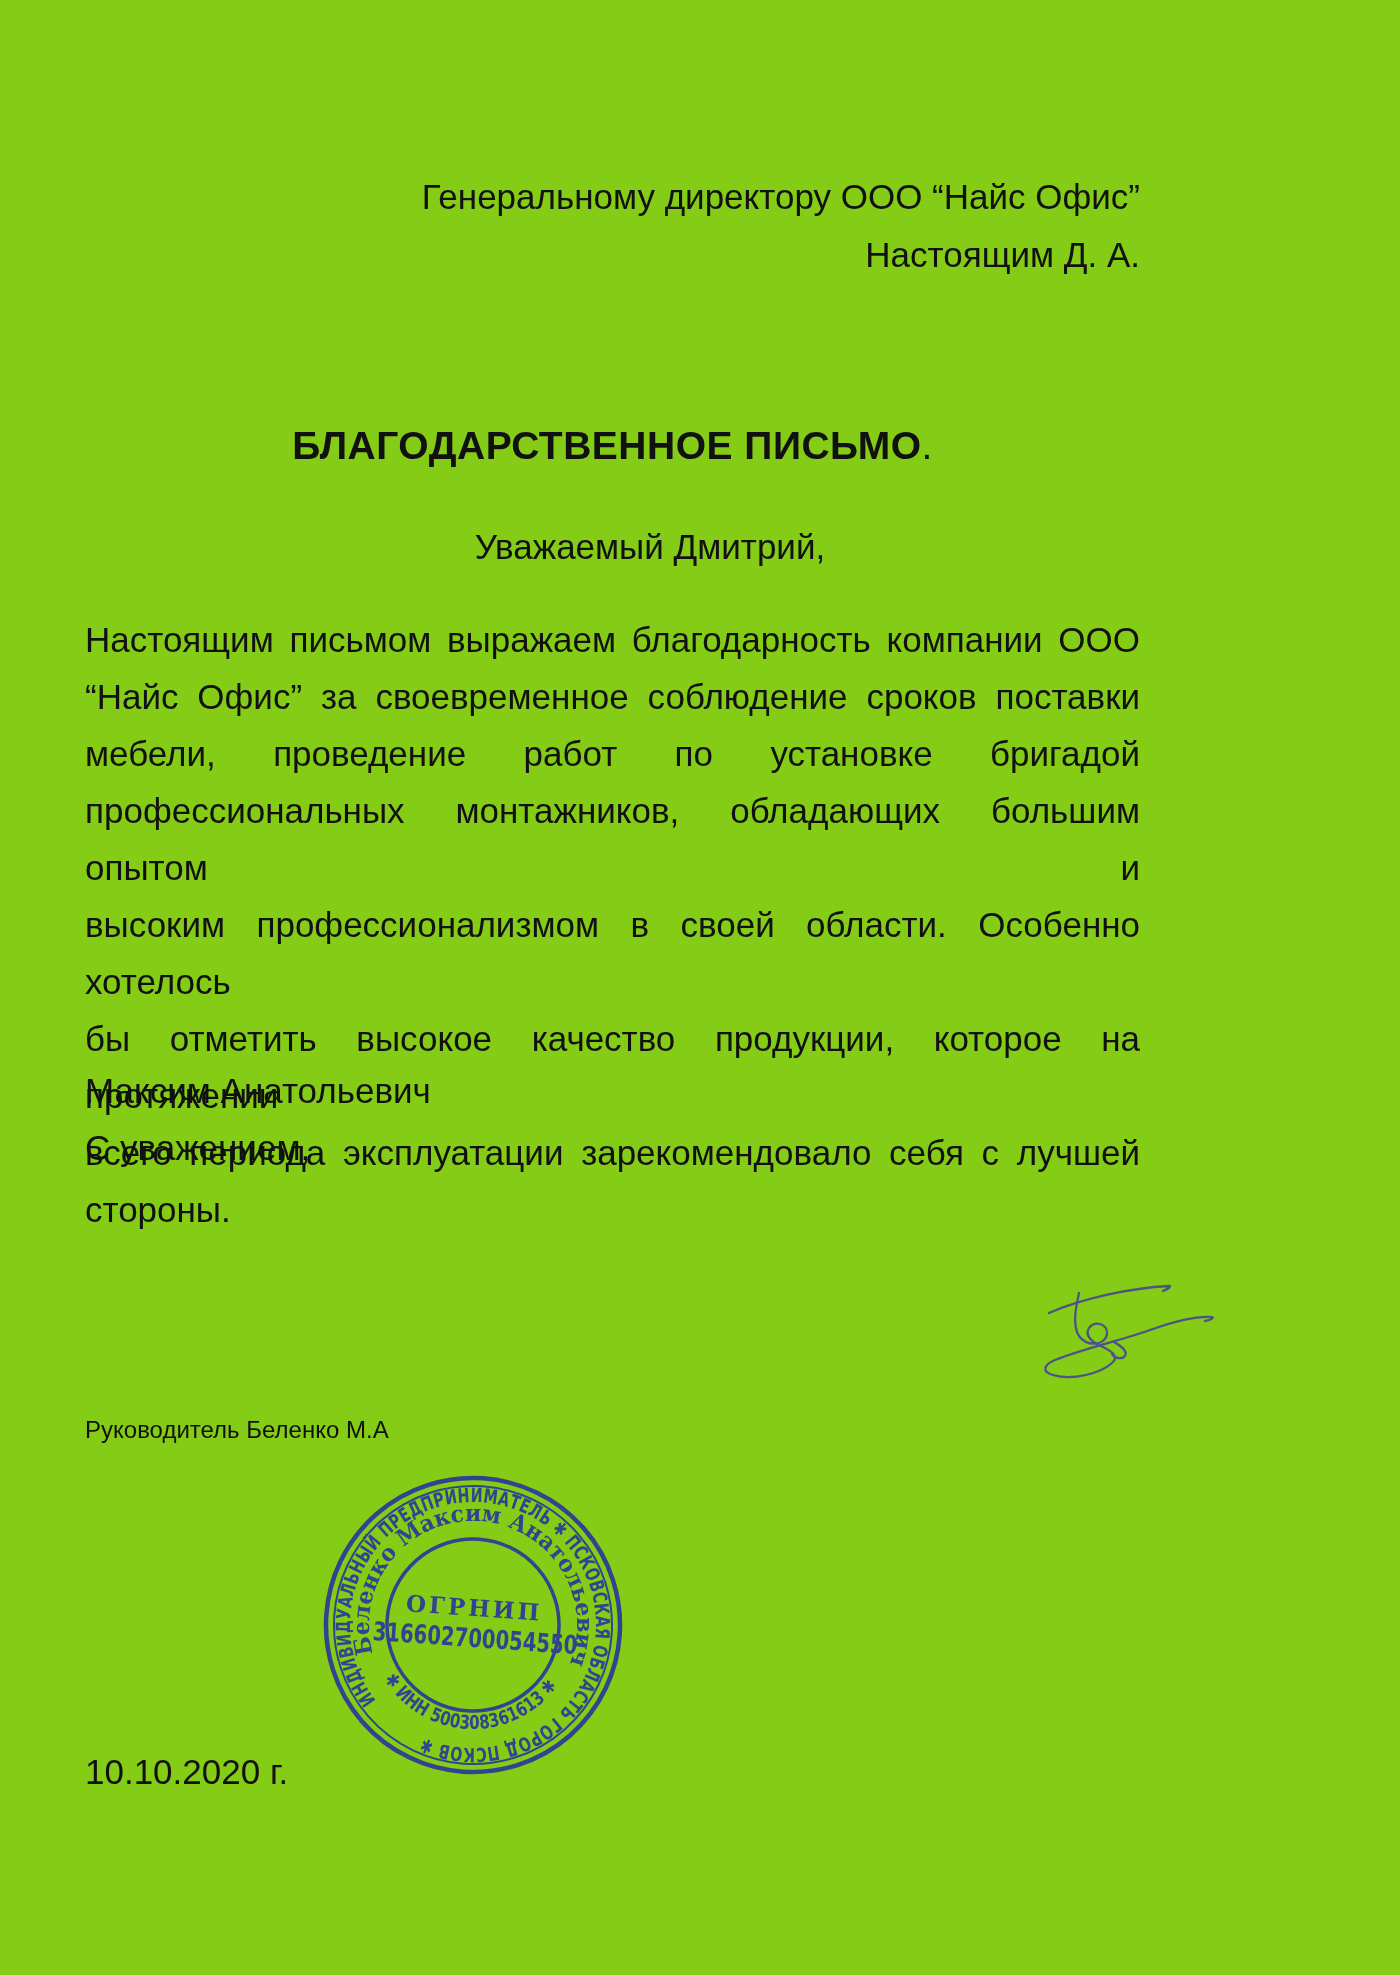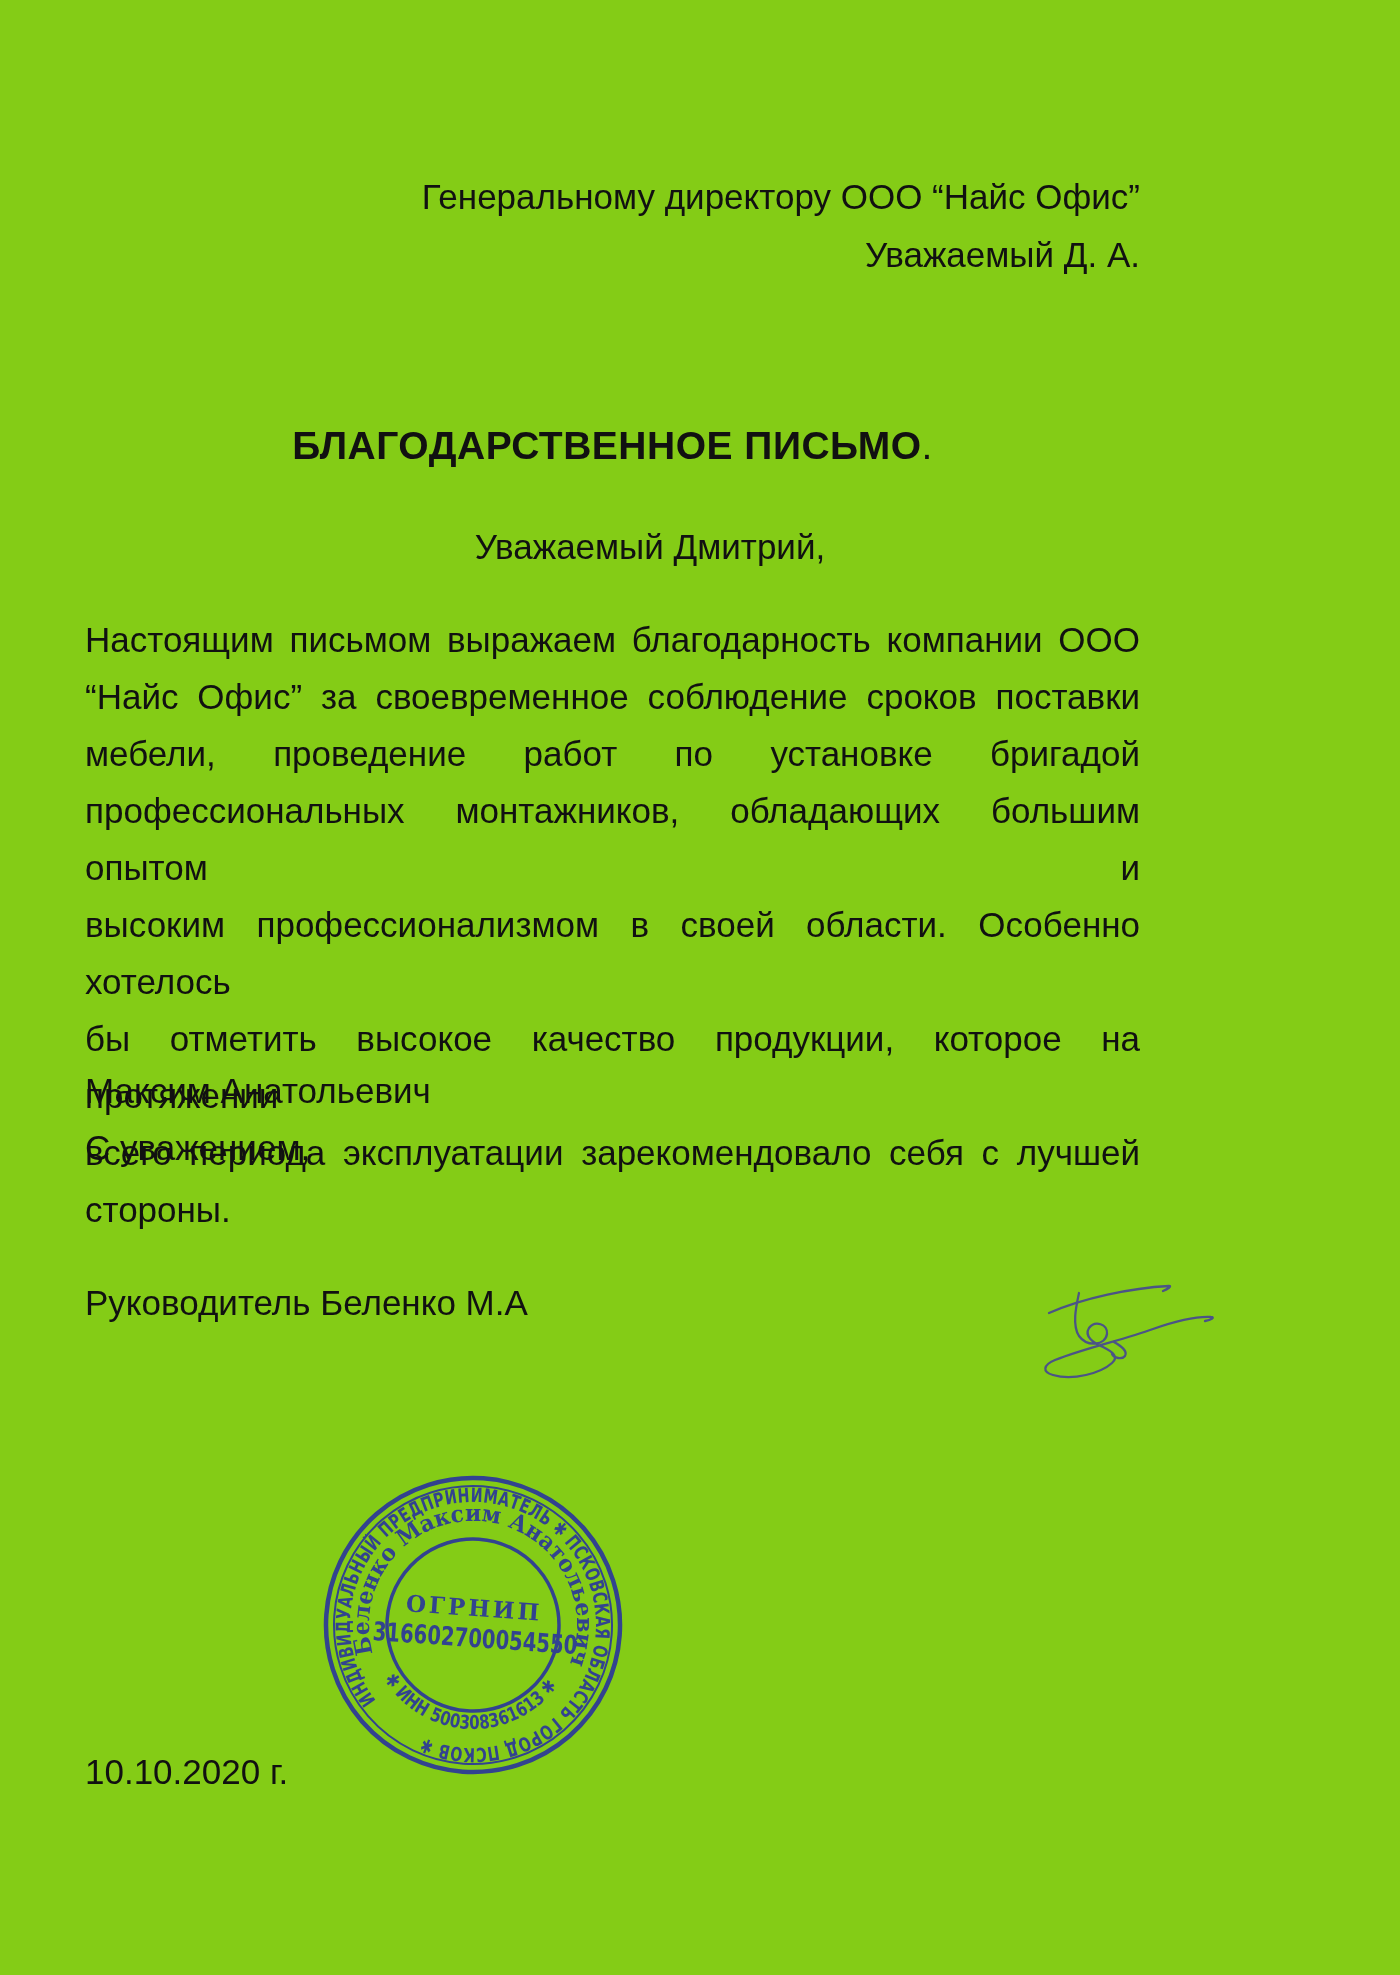--- a/index.html
+++ b/index.html
@@ -30,42 +30,42 @@
     position:absolute; left:85px; width:1055px; top:611px;
     font-size:35px; line-height:57px;
   }
   .body-line { text-align:justify; text-align-last:justify; }
   .body-line.last { text-align-last:left; }
   .closing {
     position:absolute; left:85px; top:1062px;
     font-size:35px; line-height:57px;
   }
   .signoff {
-    position:absolute; left:85px; top:1283px;
-    font-size:35px;
+    position:absolute; left:85px; top:1416px;
+    font-size:24px;
   }
   .date {
     position:absolute; left:85px; top:1752px;
     font-size:35px;
   }
   .signature-svg { position:absolute; left:1015px; top:1263px; }
   .stamp-svg {
     position:absolute; left:313px; top:1465px;
     transform:rotate(4deg);
     opacity:0.95;
   }
 </style>
 </head>
 <body>
 
 <div class="page">
 
   <div class="recipient">
     <div>Генеральному директору ООО “Найс Офис”</div>
-    <div>Уважаемый Д. А.</div>
+    <div>Настоящим Д. А.</div>
   </div>
 
   <div class="letter-title"><span>БЛАГОДАРСТВЕННОЕ ПИСЬМО</span><span class="period">.</span></div>
 
   <div class="greeting">Уважаемый Дмитрий,</div>
 
   <div class="body-text">
     <div class="body-line">Настоящим письмом выражаем благодарность компании ООО</div>
     <div class="body-line">“Найс Офис” за своевременное соблюдение сроков поставки</div>
     <div class="body-line">мебели, проведение работ по установке бригадой</div>

